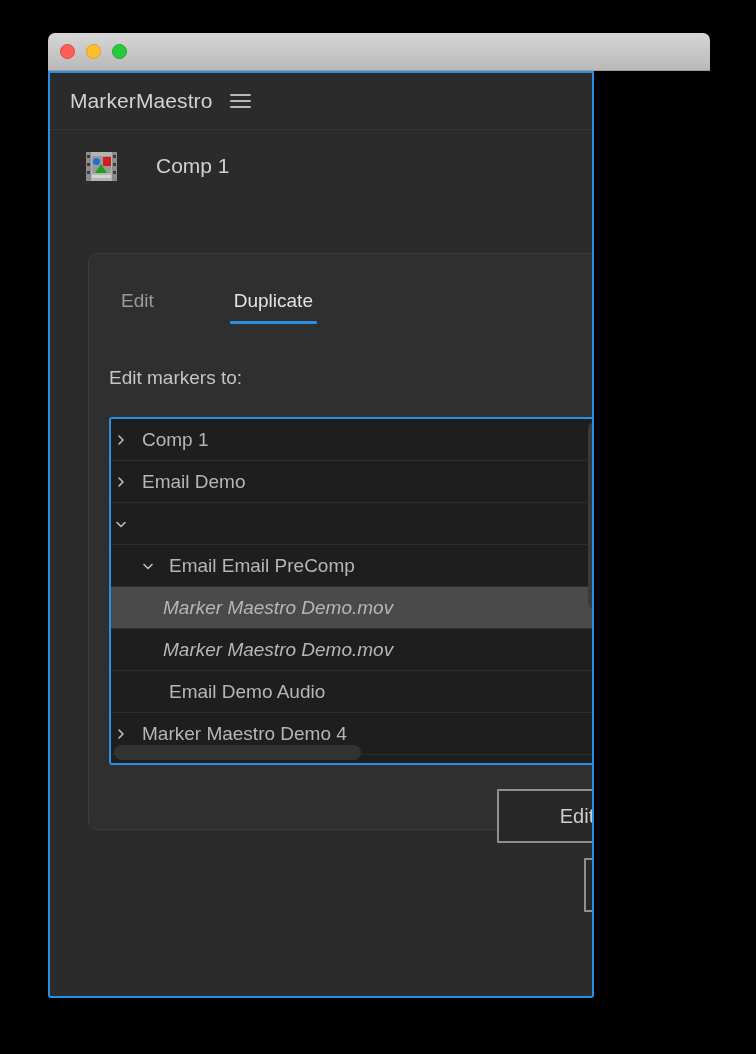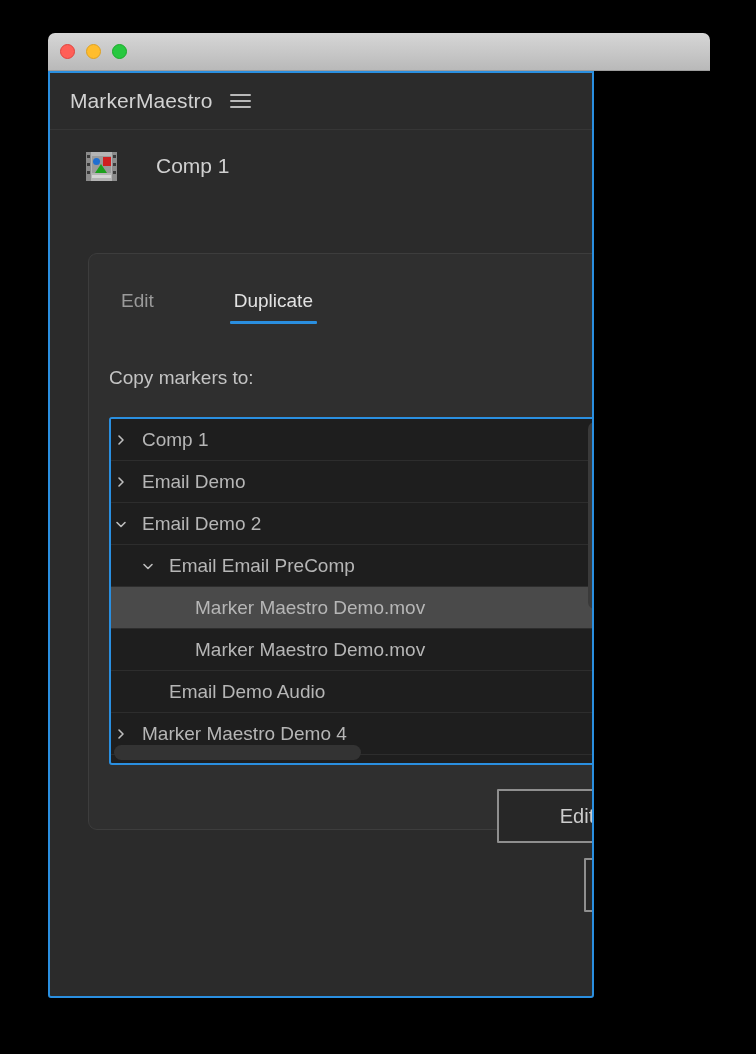--- a/index.html
+++ b/index.html
@@ -277,21 +277,21 @@
     flex: none;
   }
   .tree-row .chev svg { display: block; }
   .tree-row .row-label { white-space: nowrap; }
 
   
   .lvl0 .chev      { left: 2px; }
   .lvl0 .row-label { padding-left: 31px; }
   .lvl1 .chev      { left: 29px; }
   .lvl1 .row-label { padding-left: 58px; }
-  .lvl2 .row-label { padding-left: 84px; }
+  .lvl2 .row-label { padding-left: 52px; font-style: italic; }
 
   
   #v-scroll-track {
     position: absolute;
     right: 3px;
     top: 0;
     width: 16px;
     height: 100%;
   }
   #v-scroll-thumb {
@@ -399,21 +399,21 @@
       <div id="comp-name">Comp 1</div>
     </div>
 
     <div id="card">
 
       <div id="tabs">
         <div class="tab" id="tab-edit">Edit</div>
         <div class="tab active" id="tab-duplicate">Duplicate</div>
       </div>
 
-      <div id="copy-label">Copy markers to:</div>
+      <div id="copy-label">Edit markers to:</div>
 
       <div id="tree">
 
         <div class="tree-row lvl0">
           <span class="chev">
             <svg width="12" height="12" viewBox="0 0 12 12">
                 <path d="M4 2 L8 6 L4 10" fill="none" stroke="currentColor" stroke-width="1.6" stroke-linecap="round" stroke-linejoin="round"></path>
               </svg>
           </span>
           <span class="row-label">Comp 1</span>
@@ -427,21 +427,20 @@
           </span>
           <span class="row-label">Email Demo</span>
         </div>
 
         <div class="tree-row lvl0">
           <span class="chev">
             <svg width="14" height="14" viewBox="0 0 14 14">
                 <path d="M3 5.5 L7 9.5 L11 5.5" fill="none" stroke="currentColor" stroke-width="1.6" stroke-linecap="round" stroke-linejoin="round"></path>
               </svg>
           </span>
-          <span class="row-label">Email Demo 2</span>
         </div>
 
         <div class="tree-row lvl1">
           <span class="chev">
             <svg width="14" height="14" viewBox="0 0 14 14">
                 <path d="M3 5.5 L7 9.5 L11 5.5" fill="none" stroke="currentColor" stroke-width="1.6" stroke-linecap="round" stroke-linejoin="round"></path>
               </svg>
           </span>
           <span class="row-label">Email Email PreComp</span>
         </div>

